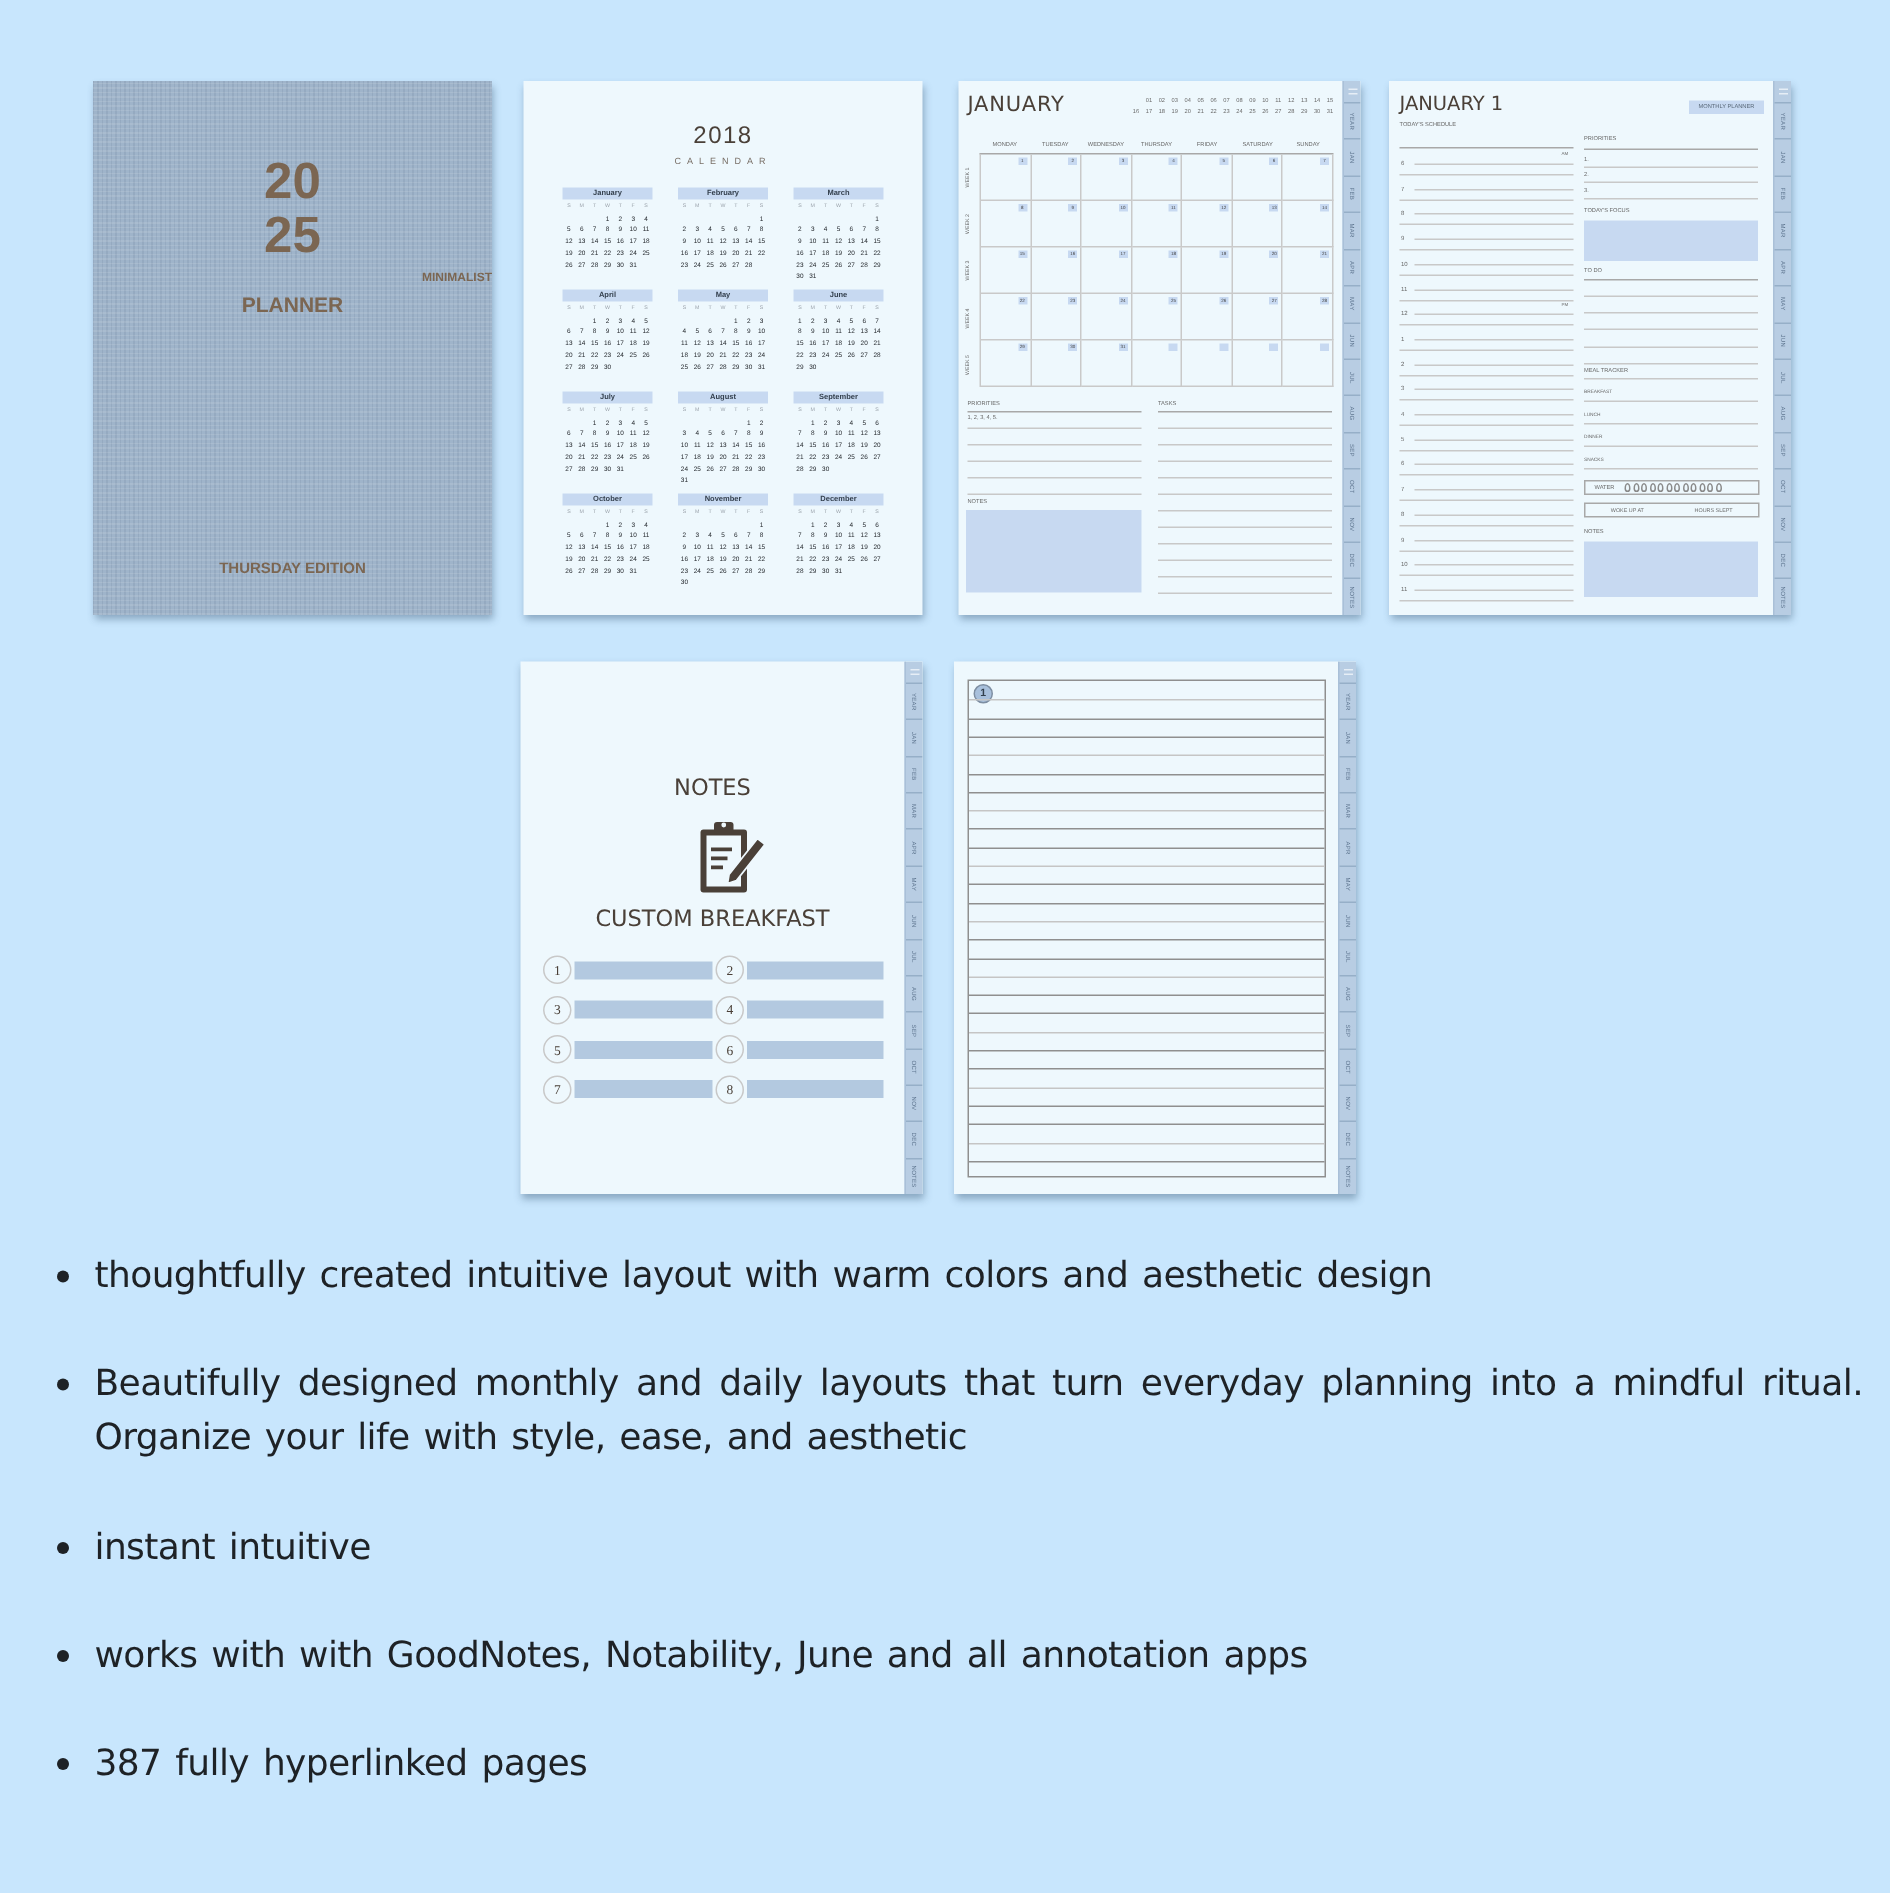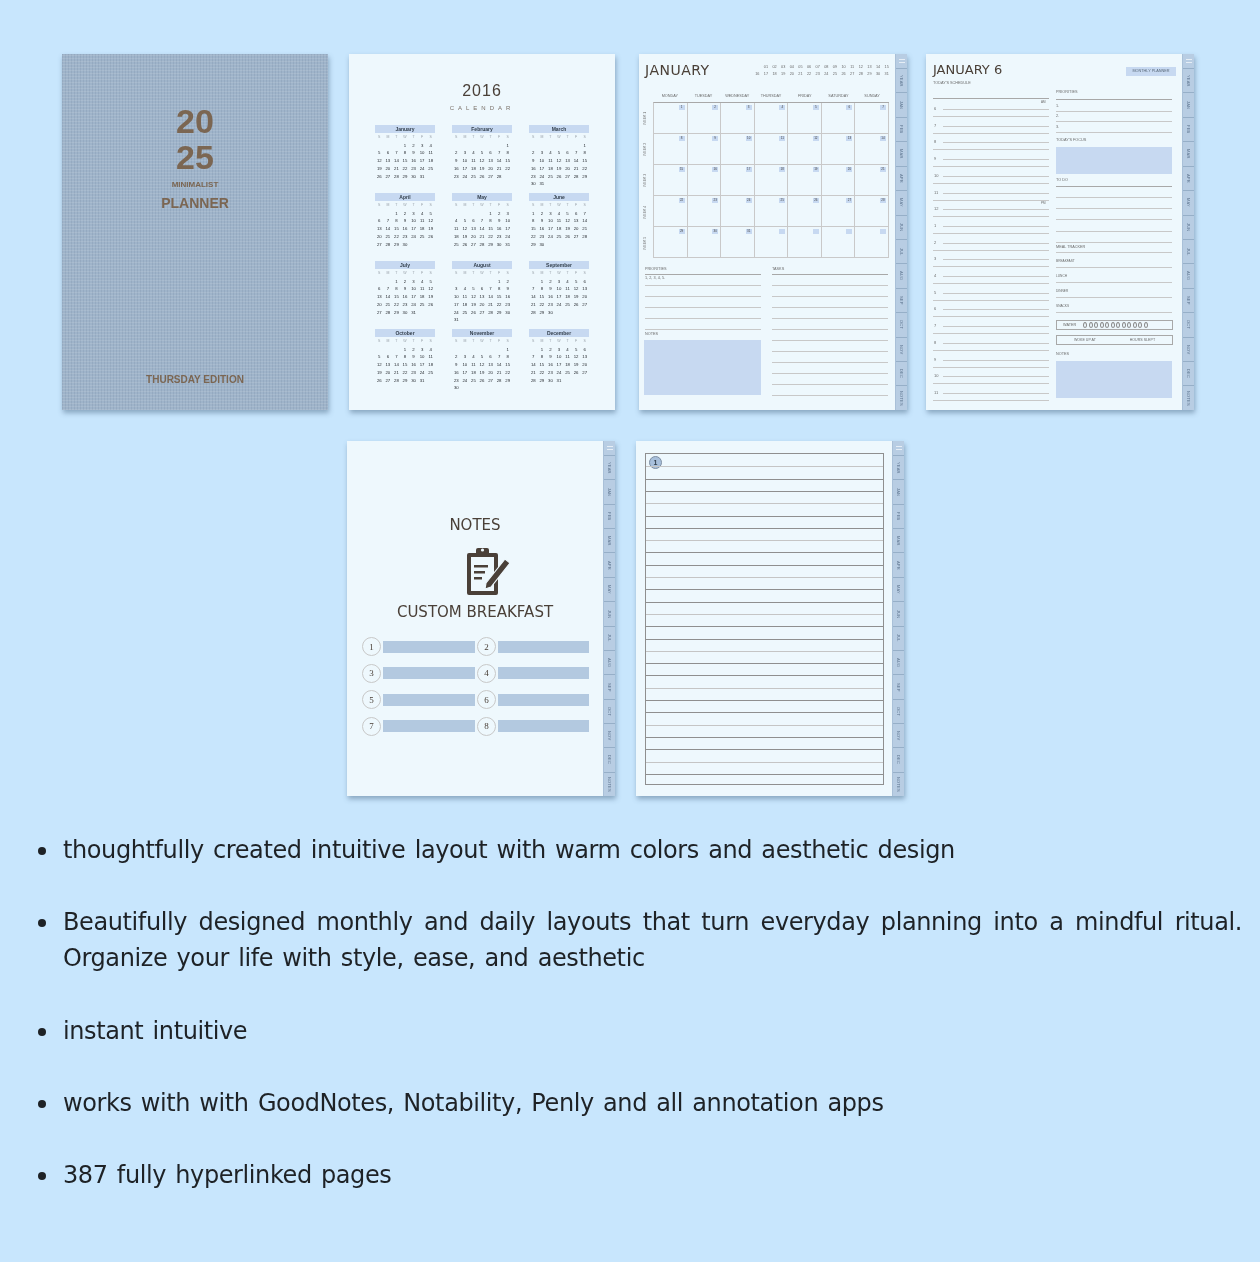--- a/index.html
+++ b/index.html
@@ -13,21 +13,21 @@
   .tabs .tab { flex: 1; border-top: 1px solid #96afc8; display:flex; align-items:center; justify-content:center; font-size: 4px; color: #5f7690; writing-mode: vertical-rl; letter-spacing: 0.2px; }
 
   
   .cover { left: 62px; top: 54px; width: 266px; height: 356px; background: #9fb4ca;
     background-image:
       repeating-linear-gradient(0deg, rgba(255,255,255,0.10) 0 1px, transparent 1px 3px),
       repeating-linear-gradient(90deg, rgba(60,80,110,0.10) 0 1px, transparent 1px 3px);
     color: #7b6652; text-align: center; font-weight: bold; }
   .cover .yr { position: absolute; left: 0; right: 0; font-size: 34px; line-height: 34px; }
   .cover .yr1 { top: 50px; } .cover .yr2 { top: 86px; }
-  .cover .mini { position: absolute; left: 0; right: 0; top: 126px; font-size: 8px; }
+  .cover .mini { position: absolute; left: 0; right: 0; top: 126px; font-size: 8px; text-align: right; }
   .cover .plan { position: absolute; left: 0; right: 0; top: 141px; font-size: 14px; }
   .cover .ed { position: absolute; left: 0; right: 0; top: 320px; font-size: 10px; }
 
   
   .yearcal { left: 349px; top: 54px; width: 266px; height: 356px; }
   .yearcal .title { position:absolute; left:0; right:0; top: 28px; text-align:center; font-size: 16px; color:#4a4038; letter-spacing: 1px; }
   .yearcal .sub { position:absolute; left:0; right:0; top: 51px; text-align:center; font-size: 6px; color:#7a7068; letter-spacing: 4px; }
   .months { position:absolute; left: 26px; top: 71px; width: 214px; display:grid; grid-template-columns: repeat(3, 60px); column-gap: 17px; row-gap: 6px; }
   .mon .mh { background:#c7d9f1; height: 8px; font-size: 5px; font-weight:bold; text-align:center; line-height:8px; color:#34404e; }
   .mon .dgrid { display:grid; grid-template-columns: repeat(7, 1fr); font-size: 4.3px; line-height: 7.7px; text-align:center; color:#25292e; margin-top:1px; }
@@ -90,21 +90,21 @@
 
 <div class="page cover">
   <div class="yr yr1">20</div>
   <div class="yr yr2">25</div>
   <div class="mini">MINIMALIST</div>
   <div class="plan">PLANNER</div>
   <div class="ed">THURSDAY EDITION</div>
 </div>
 
 <div class="page yearcal">
-  <div class="title">2016</div>
+  <div class="title">2018</div>
   <div class="sub">CALENDAR</div>
   <div class="months" id="months">
       <div class="mon">
         <div class="mh">January</div>
         <div class="dgrid">
           <span class="dow">S</span>
           <span class="dow">M</span>
           <span class="dow">T</span>
           <span class="dow">W</span>
           <span class="dow">T</span>
@@ -850,21 +850,21 @@
     <div class="hline" style="left:133px;top:275px;width:116px;"></div>
     <div class="hline" style="left:133px;top:286px;width:116px;"></div>
     <div class="hline" style="left:133px;top:297px;width:116px;"></div>
     <div class="hline" style="left:133px;top:308px;width:116px;"></div>
     <div class="hline" style="left:133px;top:319px;width:116px;"></div>
     <div class="hline" style="left:133px;top:330px;width:116px;"></div>
     <div class="hline" style="left:133px;top:341px;width:116px;"></div>
   </div>
 
 <div class="page daily">
-  <div class="dtitle">JANUARY 6</div>
+  <div class="dtitle">JANUARY 1</div>
   <div class="lbl" style="left:7px;top:27px;">TODAY'S SCHEDULE</div>
   <div class="btn">MONTHLY PLANNER</div>
   <div class="hline dark" style="left:7px;top:44px;width:116px;"></div>
   <div class="lbl" style="left:115px;top:46px;font-size:3px;">AM</div>
   <div class="lbl" style="left:115px;top:147px;font-size:3px;">PM</div>
   <div id="hours"></div>
 
   <div class="lbl" style="left:130px;top:36px;">PRIORITIES</div>
   <div class="hline dark" style="left:130px;top:45px;width:116px;"></div>
   <div class="lbl" style="left:130px;top:50px;">1.</div>
@@ -1107,15 +1107,15 @@
       <div class="tab">NOV</div>
       <div class="tab">DEC</div>
       <div class="tab">NOTES</div>
     </div>
 </div>
 
 <div class="features">
   <div class="feat f0"><span>thoughtfully created intuitive layout with warm colors and aesthetic design</span></div>
   <div class="feat f1"><span>Beautifully designed monthly and daily layouts that turn everyday planning into a mindful ritual. Organize your life with style, ease, and aesthetic</span></div>
   <div class="feat f2"><span>instant intuitive</span></div>
-  <div class="feat f3"><span>works with with GoodNotes, Notability, Penly and all annotation apps</span></div>
+  <div class="feat f3"><span>works with with GoodNotes, Notability, June and all annotation apps</span></div>
   <div class="feat f4"><span>387 fully hyperlinked pages</span></div>
 </div>
 
 </body></html>

